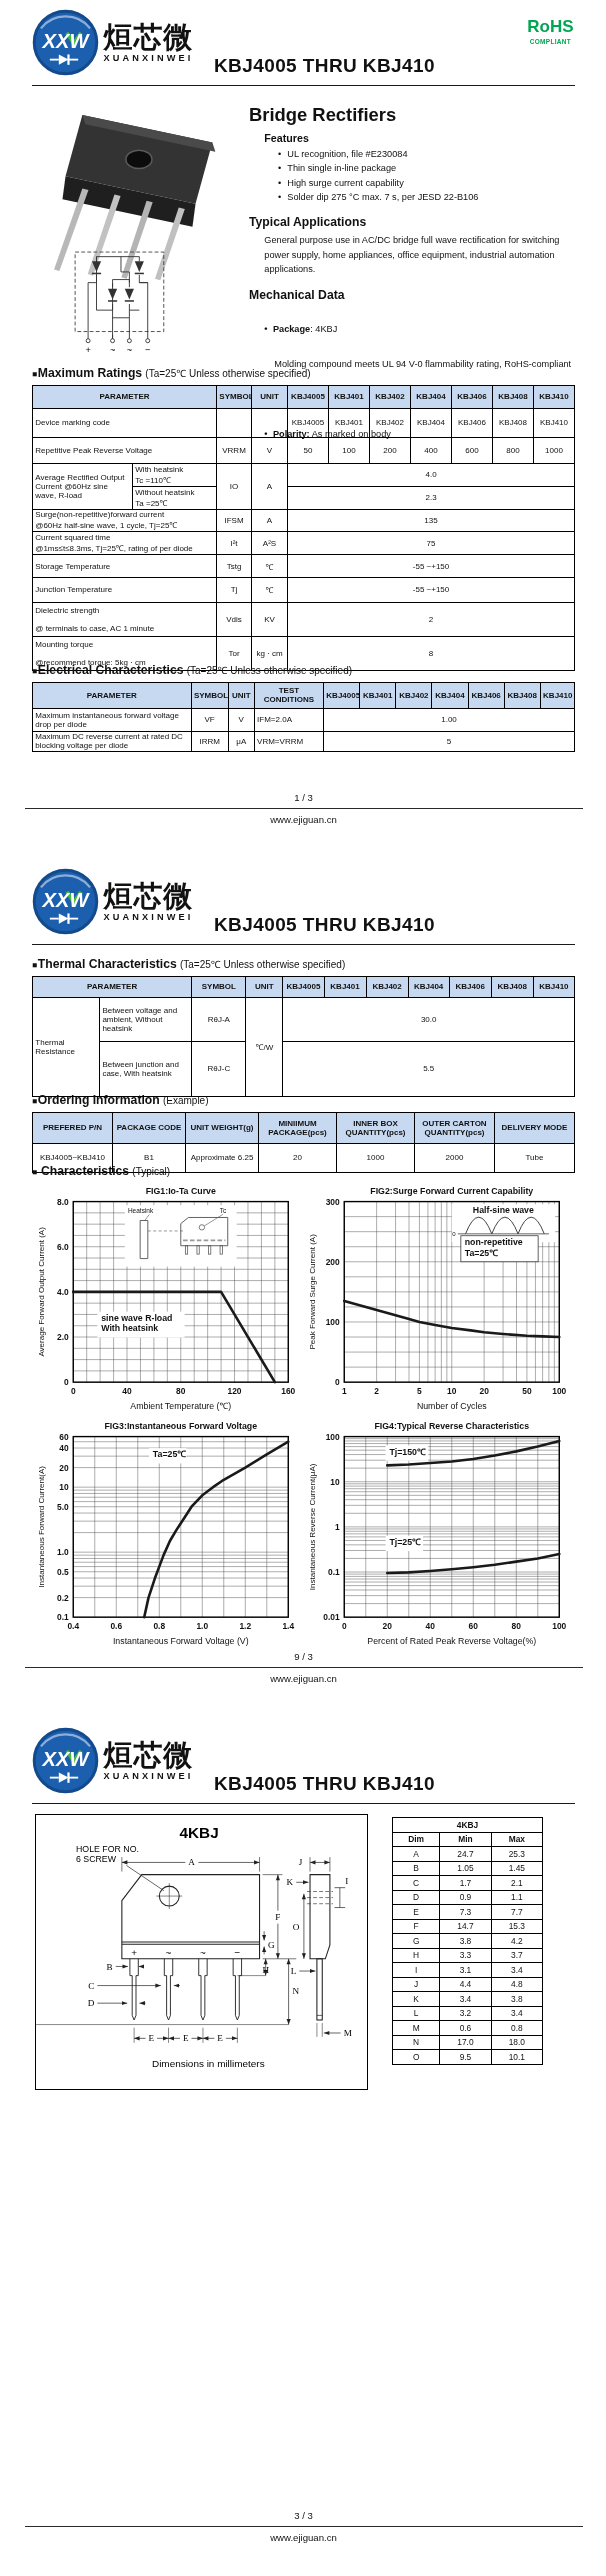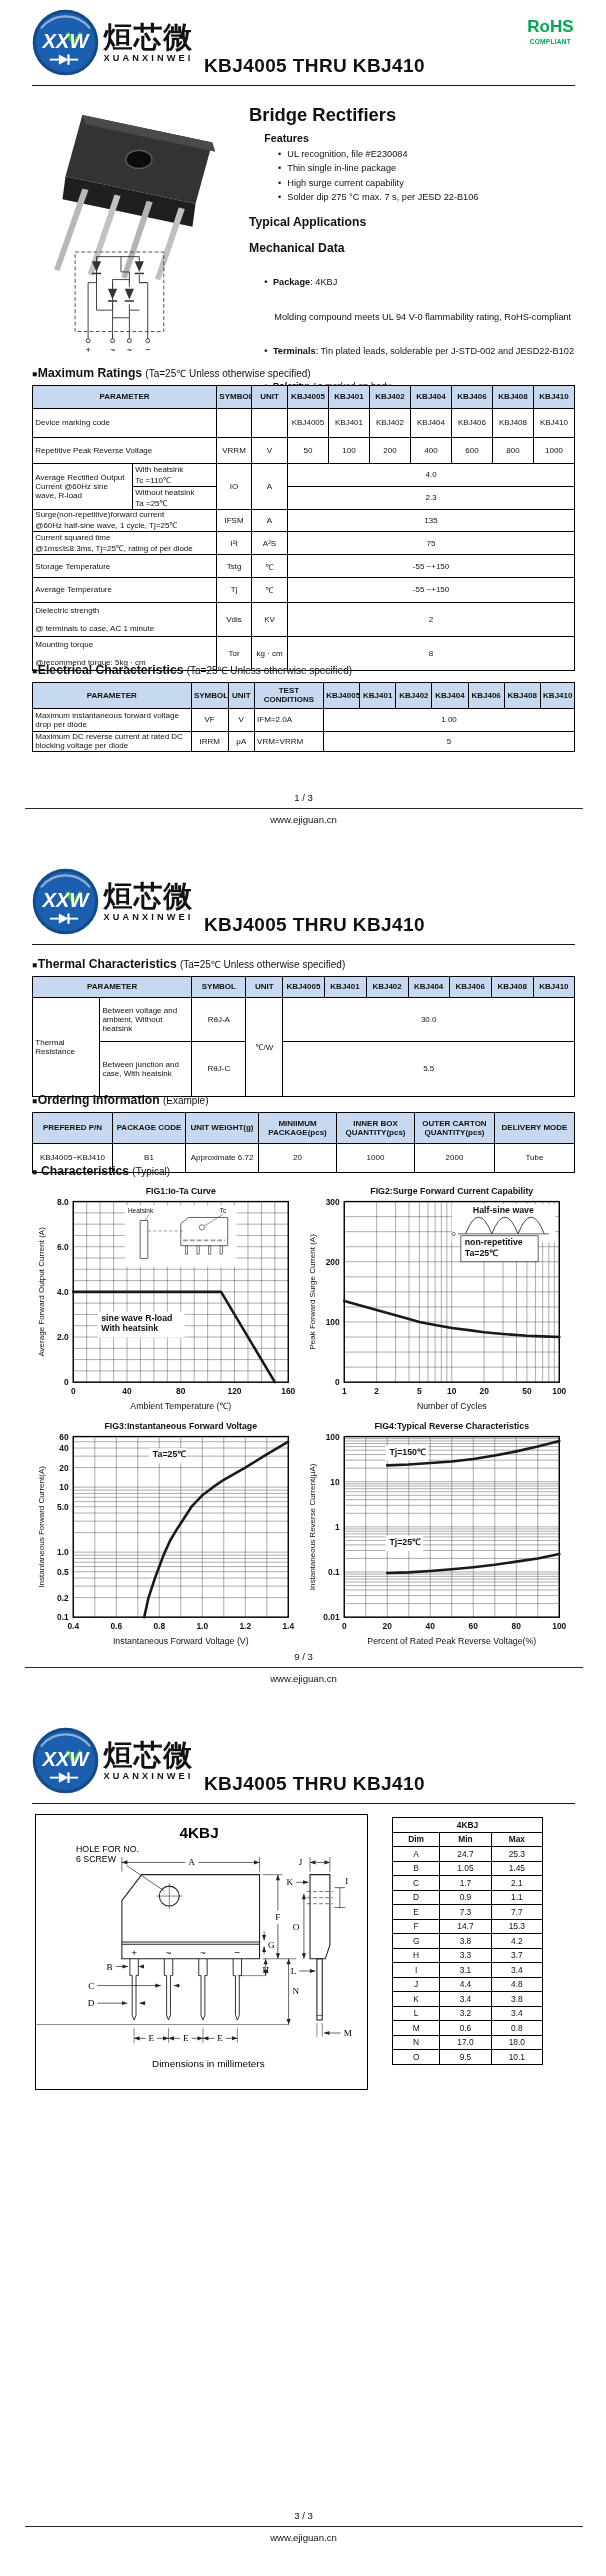--- a/index.html
+++ b/index.html
@@ -4,21 +4,21 @@
 <style>
   html,body{margin:0;padding:0;background:#fff;}
   body{width:607px;font-family:"Liberation Sans",sans-serif;color:#111;}
   .page{position:relative;width:607px;height:859px;background:#fff;overflow:hidden;}
   
   .hdr{position:absolute;left:32px;right:32px;top:7.7px;height:77px;border-bottom:1.5px solid #1a1a1a;}
   .logo{position:absolute;left:0;top:1.5px;display:flex;align-items:center;}
   .logo-txt{margin-left:4.6px;}
   .logo-cn{font-size:29px;font-weight:bold;line-height:1.05;letter-spacing:0.8px;}
   .logo-en{font-size:9.2px;font-weight:bold;letter-spacing:3.1px;margin-top:0.8px;}
-  .doc-title{position:absolute;left:172px;bottom:7.7px;font-size:19px;font-weight:bold;letter-spacing:0.4px;}
+  .doc-title{position:absolute;left:182px;bottom:7.7px;font-size:19px;font-weight:bold;letter-spacing:0.4px;}
   .rohs{position:absolute;right:1.5px;top:10.7px;text-align:center;color:#00a651;}
   .rohs-1{font-size:17px;font-weight:bold;line-height:1;}
   .rohs-2{font-size:6.5px;font-weight:bold;letter-spacing:0.3px;margin-top:2.3px;}
   
   .photo{position:absolute;left:38px;top:98px;}
   .schematic{position:absolute;left:69px;top:249px;}
   .intro{position:absolute;left:249px;top:104px;width:329px;}
   .prod-title{font-size:18.4px;font-weight:bold;margin:0 0 6.1px 0;}
   .f-title{font-size:10.7px;font-weight:bold;margin:1.5px 0 4.6px 15.3px;}
   ul.features{list-style:none;margin:0 0 0 29px;padding:0;font-size:9.2px;}
@@ -139,20 +139,21 @@
   <div class="intro">
     <h1 class="prod-title">Bridge Rectifiers</h1>
     <div class="f-title">Features</div>
     <ul class="features">
       <li>UL recognition, file #E230084</li>
       <li>Thin single in-line package</li>
       <li>High surge current capability</li>
       <li>Solder dip 275 °C max. 7 s, per JESD 22-B106</li>
     </ul>
     <div class="blk-title">Typical  Applications</div>
+    <div class="app-text">General purpose use in AC/DC bridge full wave rectification for switching power supply, home appliances, office equipment, industrial automation applications.</div>
     <div class="blk-title">Mechanical Data</div>
     <ul class="mech">
       <li class="b"><b>Package</b><span>: 4KBJ</span></li>
       <li class="nb"><span>Molding compound meets UL 94 V-0 flammability rating, RoHS-compliant</span></li>
       <li class="b"><b>Terminals</b><span>: Tin plated leads, solderable per J-STD-002 and JESD22-B102</span></li>
       <li class="b"><b>Polarity:</b><span> As marked on body</span></li>
     </ul>
   </div>
 
   <div class="sec" style="top:366px">
@@ -235,21 +236,21 @@
             <td>A²S</td>
         <td colspan="7">75</td>
       </tr>
       <tr style="height:23px">
         <td colspan="2" class="lft">Storage Temperature</td>
         <td>Tstg</td>
             <td>℃</td>
         <td colspan="7">-55 ~+150</td>
       </tr>
       <tr style="height:24.5px">
-        <td colspan="2" class="lft">Average Temperature</td>
+        <td colspan="2" class="lft">Junction Temperature</td>
         <td>Tj</td>
             <td>℃</td>
         <td colspan="7">-55 ~+150</td>
       </tr>
       <tr style="height:34px">
         <td colspan="2" class="lft pl">Dielectric strength
 
 @ terminals to case, AC 1 minute</td>
         <td>Vdis</td>
             <td>KV</td>
@@ -409,21 +410,21 @@
 PACKAGE(pcs)</td>
         <td class="hd pl">INNER BOX
 QUANTITY(pcs)</td>
         <td class="hd pl">OUTER CARTON
 QUANTITY(pcs)</td>
         <td class="hd pl">DELIVERY MODE</td>
       </tr>
       <tr style="height:29px">
         <td>KBJ4005~KBJ410</td>
         <td>B1</td>
-        <td>Approximate 6.72</td>
+        <td>Approximate 6.25</td>
         <td>20</td>
         <td>1000</td>
         <td>2000</td>
         <td>Tube</td>
       </tr>
     </tbody>
       </table>
   </div>
 
   <div class="sec" style="top:305px">

